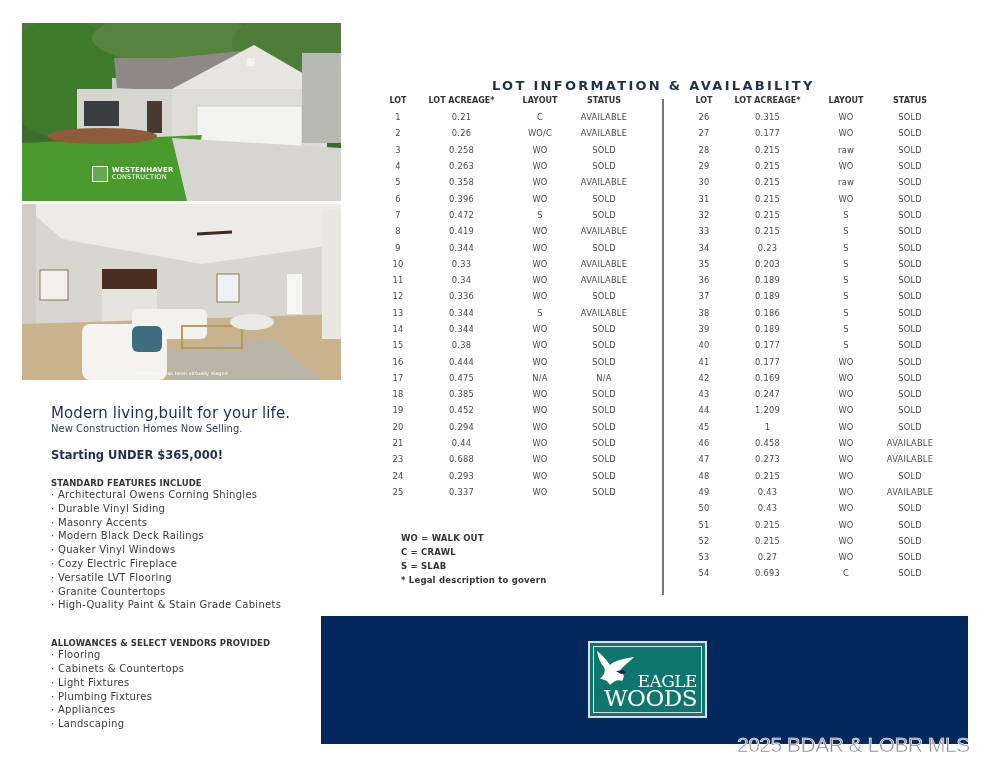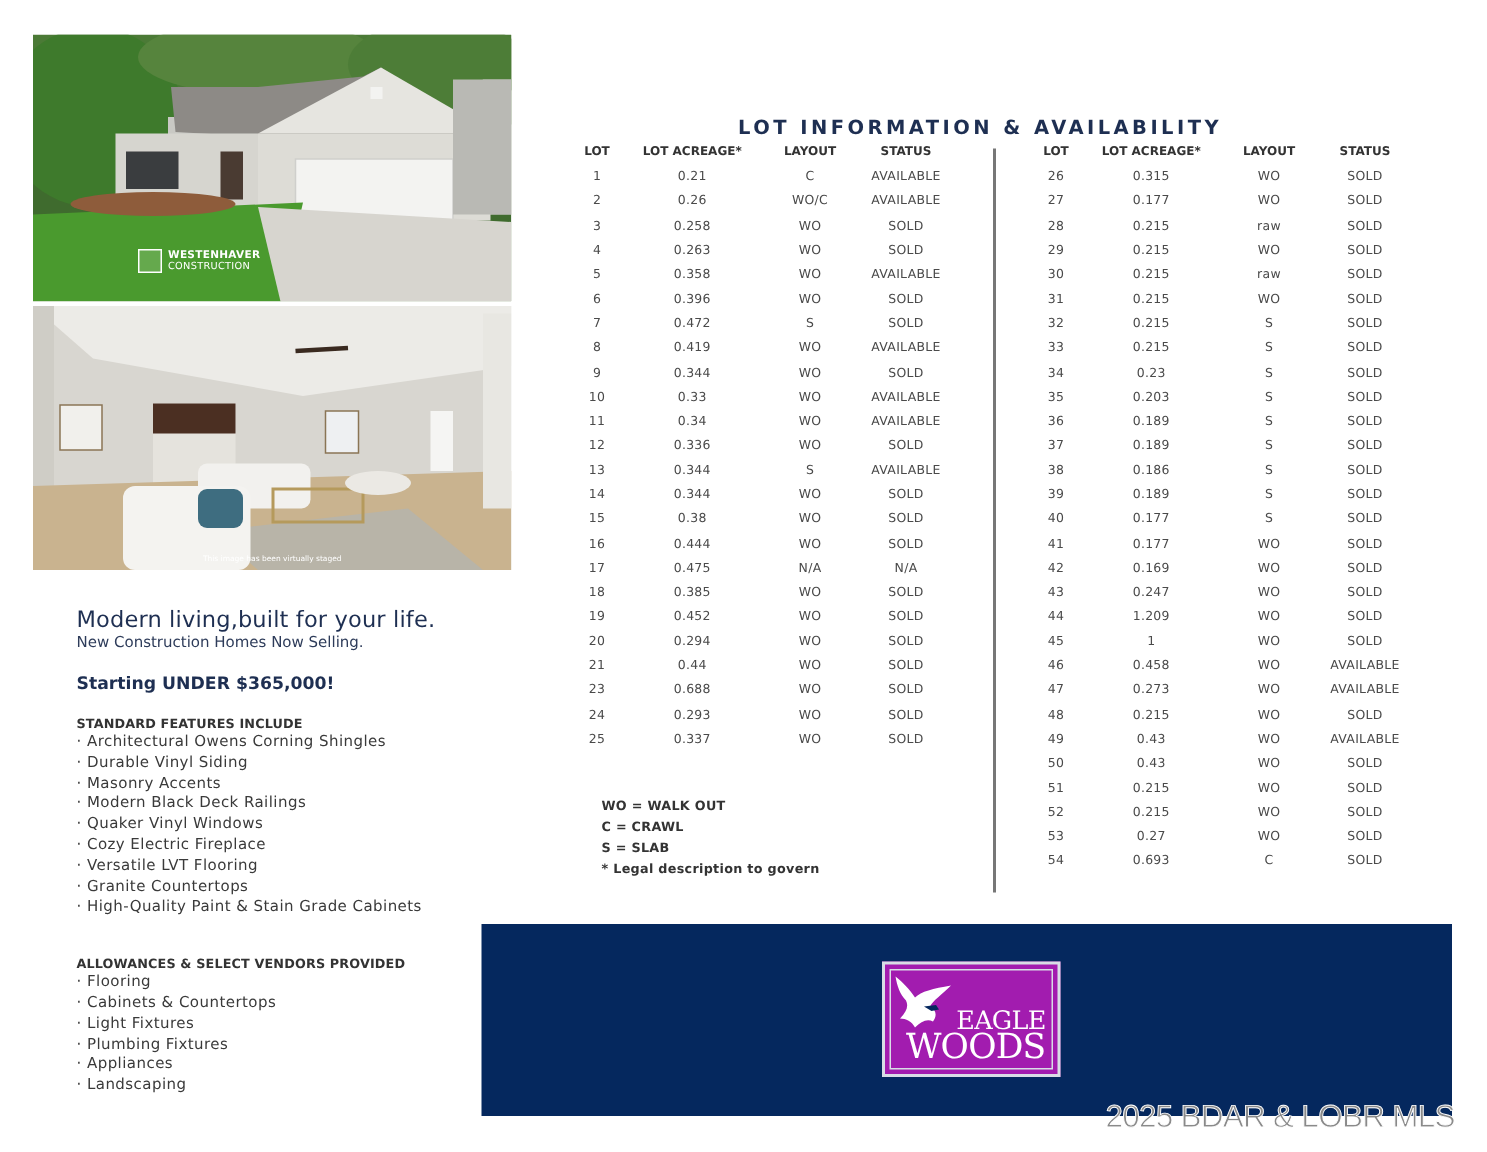--- a/index.html
+++ b/index.html
@@ -43,21 +43,21 @@
   .c-layout { width: 62px; }
   .c-status { width: 66px; }
 
   .divider { position: absolute; left: 662px; top: 99px; width: 1.5px; height: 496px; background: #777; }
 
   .legend { position: absolute; left: 380px; top: 531px; margin-left: 21px; }
   .legend div { font-size: 8.5px; font-weight: bold; color: #333; line-height: 14px; letter-spacing: 0.2px; white-space: nowrap; }
 
   
   .navy-panel { position: absolute; left: 321px; top: 616px; width: 647px; height: 128px; background: #05285e; }
-  .logo-box { position: absolute; left: 267px; top: 25px; width: 119px; height: 77px; border: 2px solid #d8dde6; background: #a21caf; }
+  .logo-box { position: absolute; left: 267px; top: 25px; width: 119px; height: 77px; border: 2px solid #d8dde6; background: #0f766e; }
   .logo-inner { position: absolute; inset: 3px; border: 1px solid #d8dde6; }
   .logo-eagle { position: absolute; left: 4px; top: 6px; width: 46px; height: 40px; }
   .logo-text { position: absolute; right: 8px; top: 30px; color: #fff; font-family: "DejaVu Serif", serif; text-align: right; line-height: 17px; }
   .logo-eagle-word { font-size: 17px; letter-spacing: -0.5px; }
   .logo-woods-word { font-size: 23px; letter-spacing: -0.5px; margin-left: 27px; }
 
   .watermark { position: absolute; left: 737px; top: 733px; font-family: "Liberation Sans", sans-serif; font-size: 21px; color: #8a8a8a; letter-spacing: -0.5px; white-space: nowrap; -webkit-text-stroke: 0.6px #ffffff; }
 </style>
 </head>
 <body>

